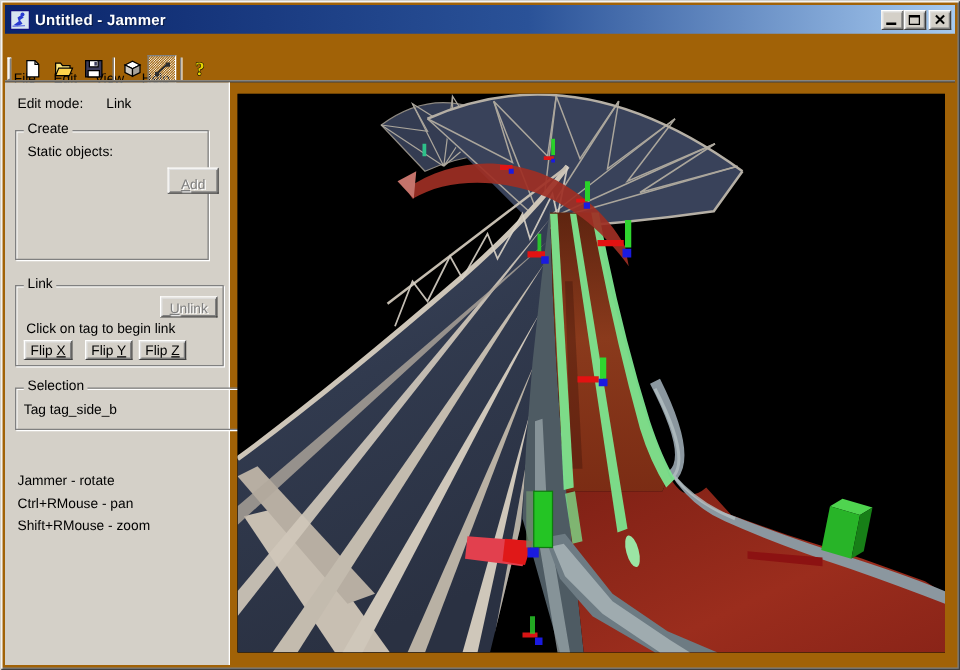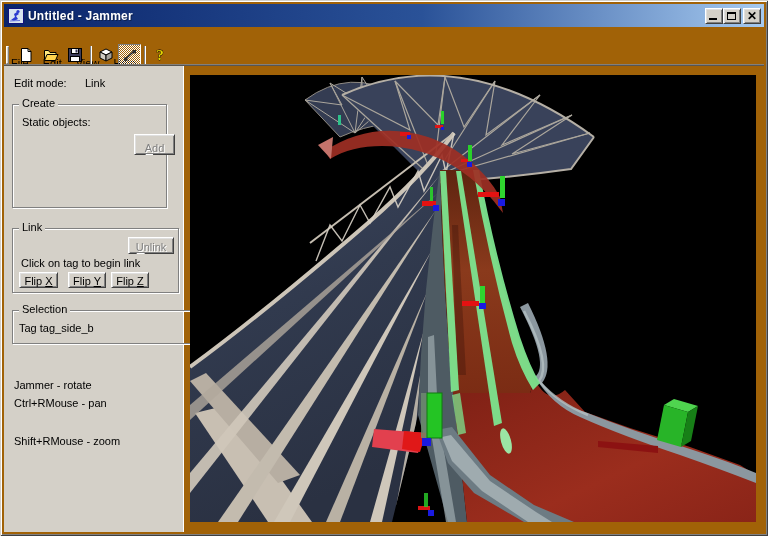--- a/index.html
+++ b/index.html
@@ -179,21 +179,21 @@
       </div>
     </div>
 
     <div class="group" style="left:8px;top:244px;width:195px;height:34px">
       <span class="legend">Selection</span>
       <span class="lbl" style="left:6px;top:11px">Tag tag_side_b</span>
     </div>
 
     <span class="lbl" style="left:10px;top:313px">Jammer - rotate</span>
     <span class="lbl" style="left:10px;top:331px">Ctrl+RMouse - pan</span>
-    <span class="lbl" style="left:10px;top:369px">Shift+RMouse - zoom</span>
+    <span class="lbl" style="left:10px;top:349px">Shift+RMouse - zoom</span>
   </div>
 
   <div class="viewport">
     <svg width="566" height="447" viewBox="0 0 566 447">
       <defs>
         <linearGradient id="wallGrad" x1="0" y1="0" x2="0.3" y2="1">
           <stop offset="0" stop-color="#3d4760"></stop>
             <stop offset="0.5" stop-color="#313a4e"></stop>
             <stop offset="1" stop-color="#2a3142"></stop>
         </linearGradient>

